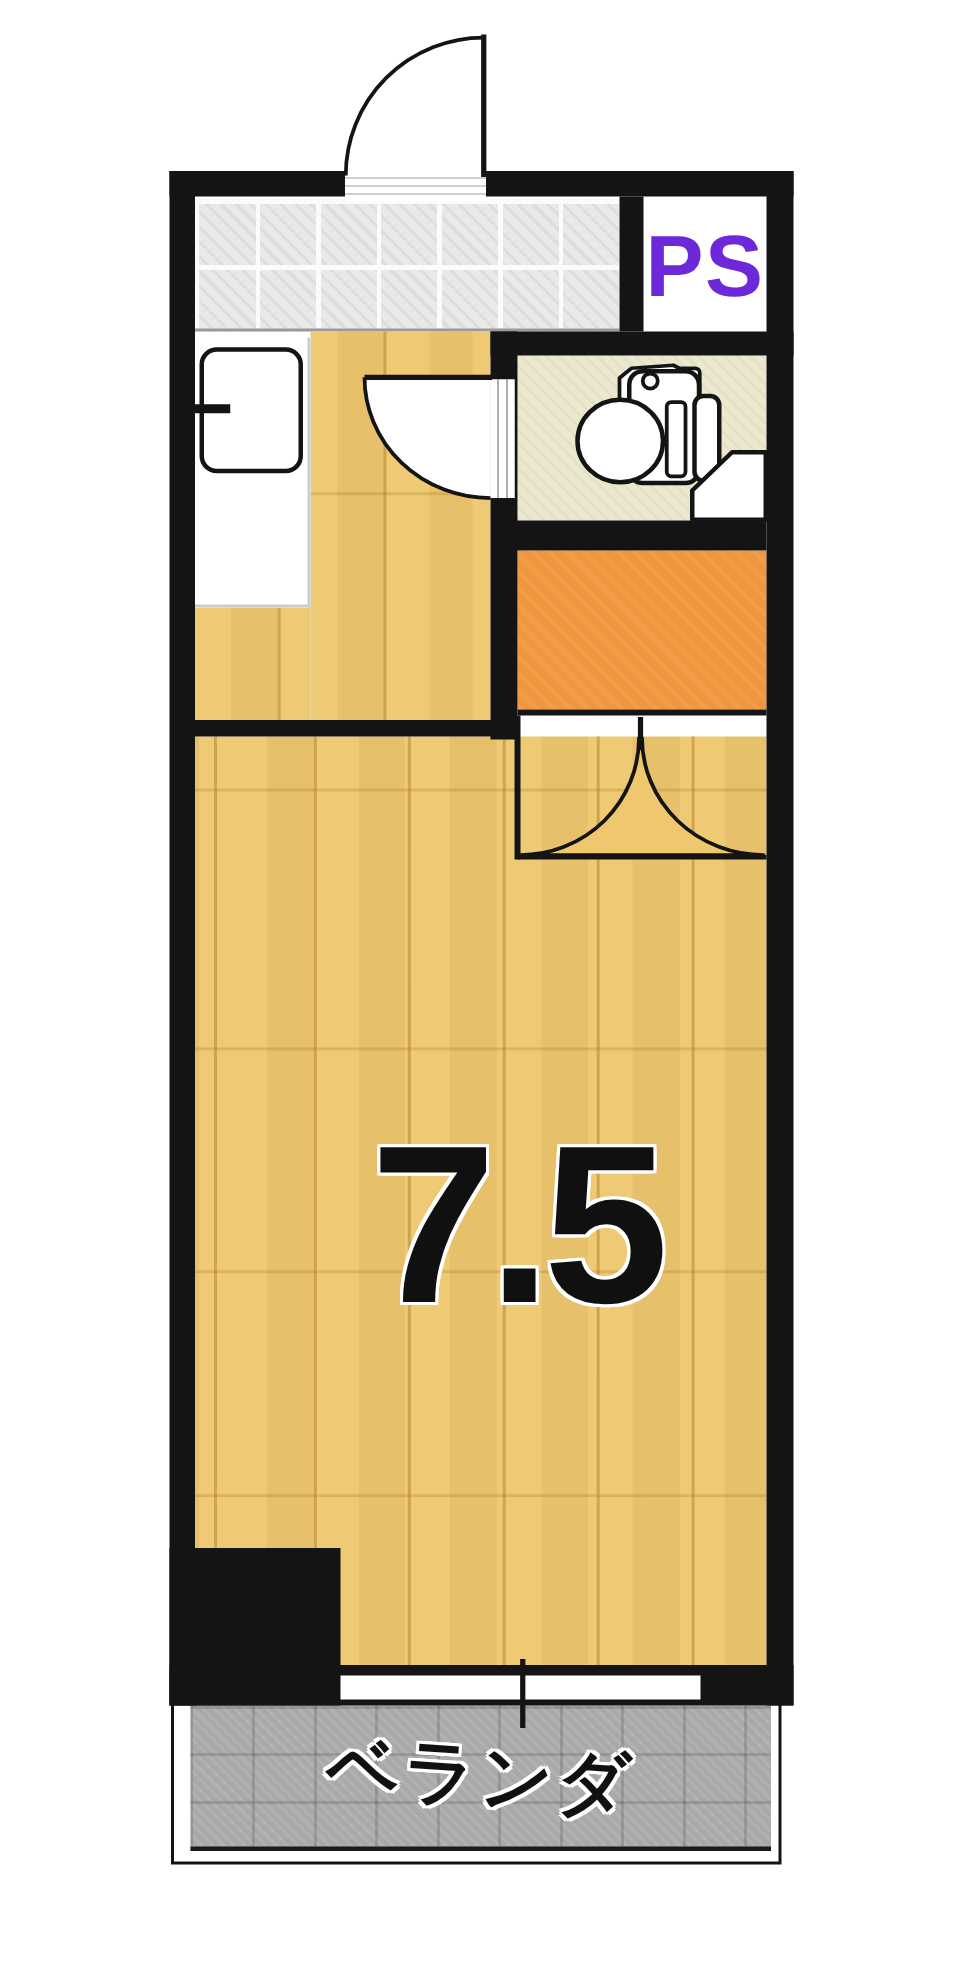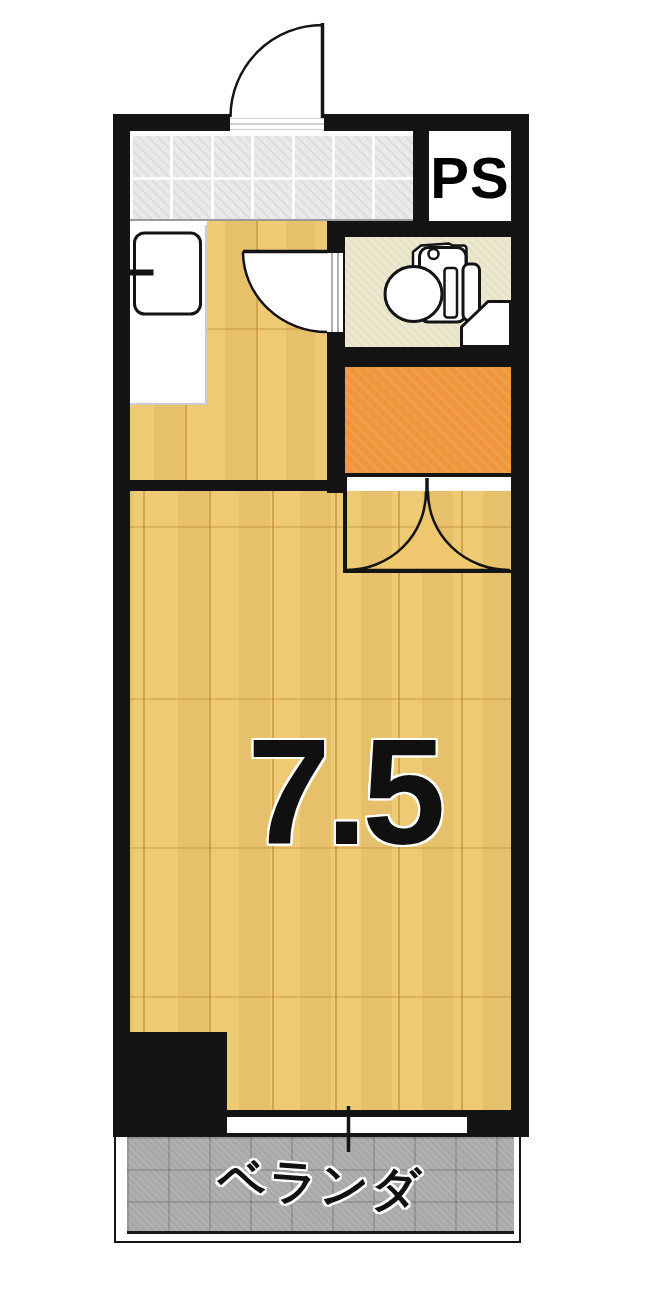--- a/index.html
+++ b/index.html
@@ -66,21 +66,21 @@
   .leaf{stroke:var(--c-wall,#141414);stroke-width:3.5;fill:none;}
   .fixture{fill:#ffffff;stroke:var(--c-wall,#141414);stroke-width:3;stroke-linejoin:round;}
   .fixture-thin{fill:#ffffff;stroke:var(--c-wall,#141414);stroke-width:2.5;stroke-linejoin:round;}
   .tent{fill:var(--c-wood-floor,#eec76e);stroke:var(--c-wall,#141414);stroke-width:2.5;stroke-linejoin:round;}
   .solid{fill:var(--c-wall,#141414);}
   
   .label{position:absolute;z-index:8;display:flex;align-items:center;justify-content:center;
          color:#111;font-weight:700;}
   .halo{text-shadow:-2px -2px 0 #fff,2px -2px 0 #fff,-2px 2px 0 #fff,2px 2px 0 #fff,
         -2px 0 0 #fff,2px 0 0 #fff,0 -2px 0 #fff,0 2px 0 #fff;}
-  .ps-label{font-size:58px;letter-spacing:1px;color:#000000;}
+  .ps-label{font-size:58px;letter-spacing:1px;color:#6d28d9;}
   .storage-label{font-size:50px;font-weight:900;}
   .size-label{font-size:150px;letter-spacing:-5px;color:#101010;}
   .veranda-label{font-size:48px;font-weight:900;transform:rotate(4deg);letter-spacing:2px;}
 </style>
 </head>
 <body>
 
 <div class="plan">
 
   <div class="floor f-tiles" style="left:130px;top:133px;width:283px;height:88px;"></div>
@@ -139,16 +139,16 @@
       <rect class="fixture-thin" x="444.5" y="268" width="12.5" height="49.5" rx="3"></rect>
       <rect class="fixture" x="463" y="264" width="16.5" height="56.5" rx="6"></rect>
       <circle class="fixture-thin" cx="433.5" cy="254" r="5"></circle>
       <ellipse class="fixture" cx="413.5" cy="294" rx="28.5" ry="27.5"></ellipse>
     </g>
     <path class="fixture" d="M461.5,346.5 L461.5,327 L488,301.5 L510.5,301.5 L510.5,346.5 Z"></path>
     <line class="leaf" x1="348.5" y1="1106" x2="348.5" y2="1152"></line>
   </svg>
 
   <div class="label ps-label" style="left:429px;top:137px;width:82px;height:80px;">PS</div>
-  <div class="label size-label halo" style="left:194px;top:720px;width:300px;height:145px;">7.5</div>
+  <div class="label size-label halo" style="left:194px;top:744px;width:300px;height:145px;">7.5</div>
   <div class="label veranda-label halo" style="left:160px;top:1146px;width:320px;height:76px;">ベランダ</div>
 
 </div>
 
 </body></html>

